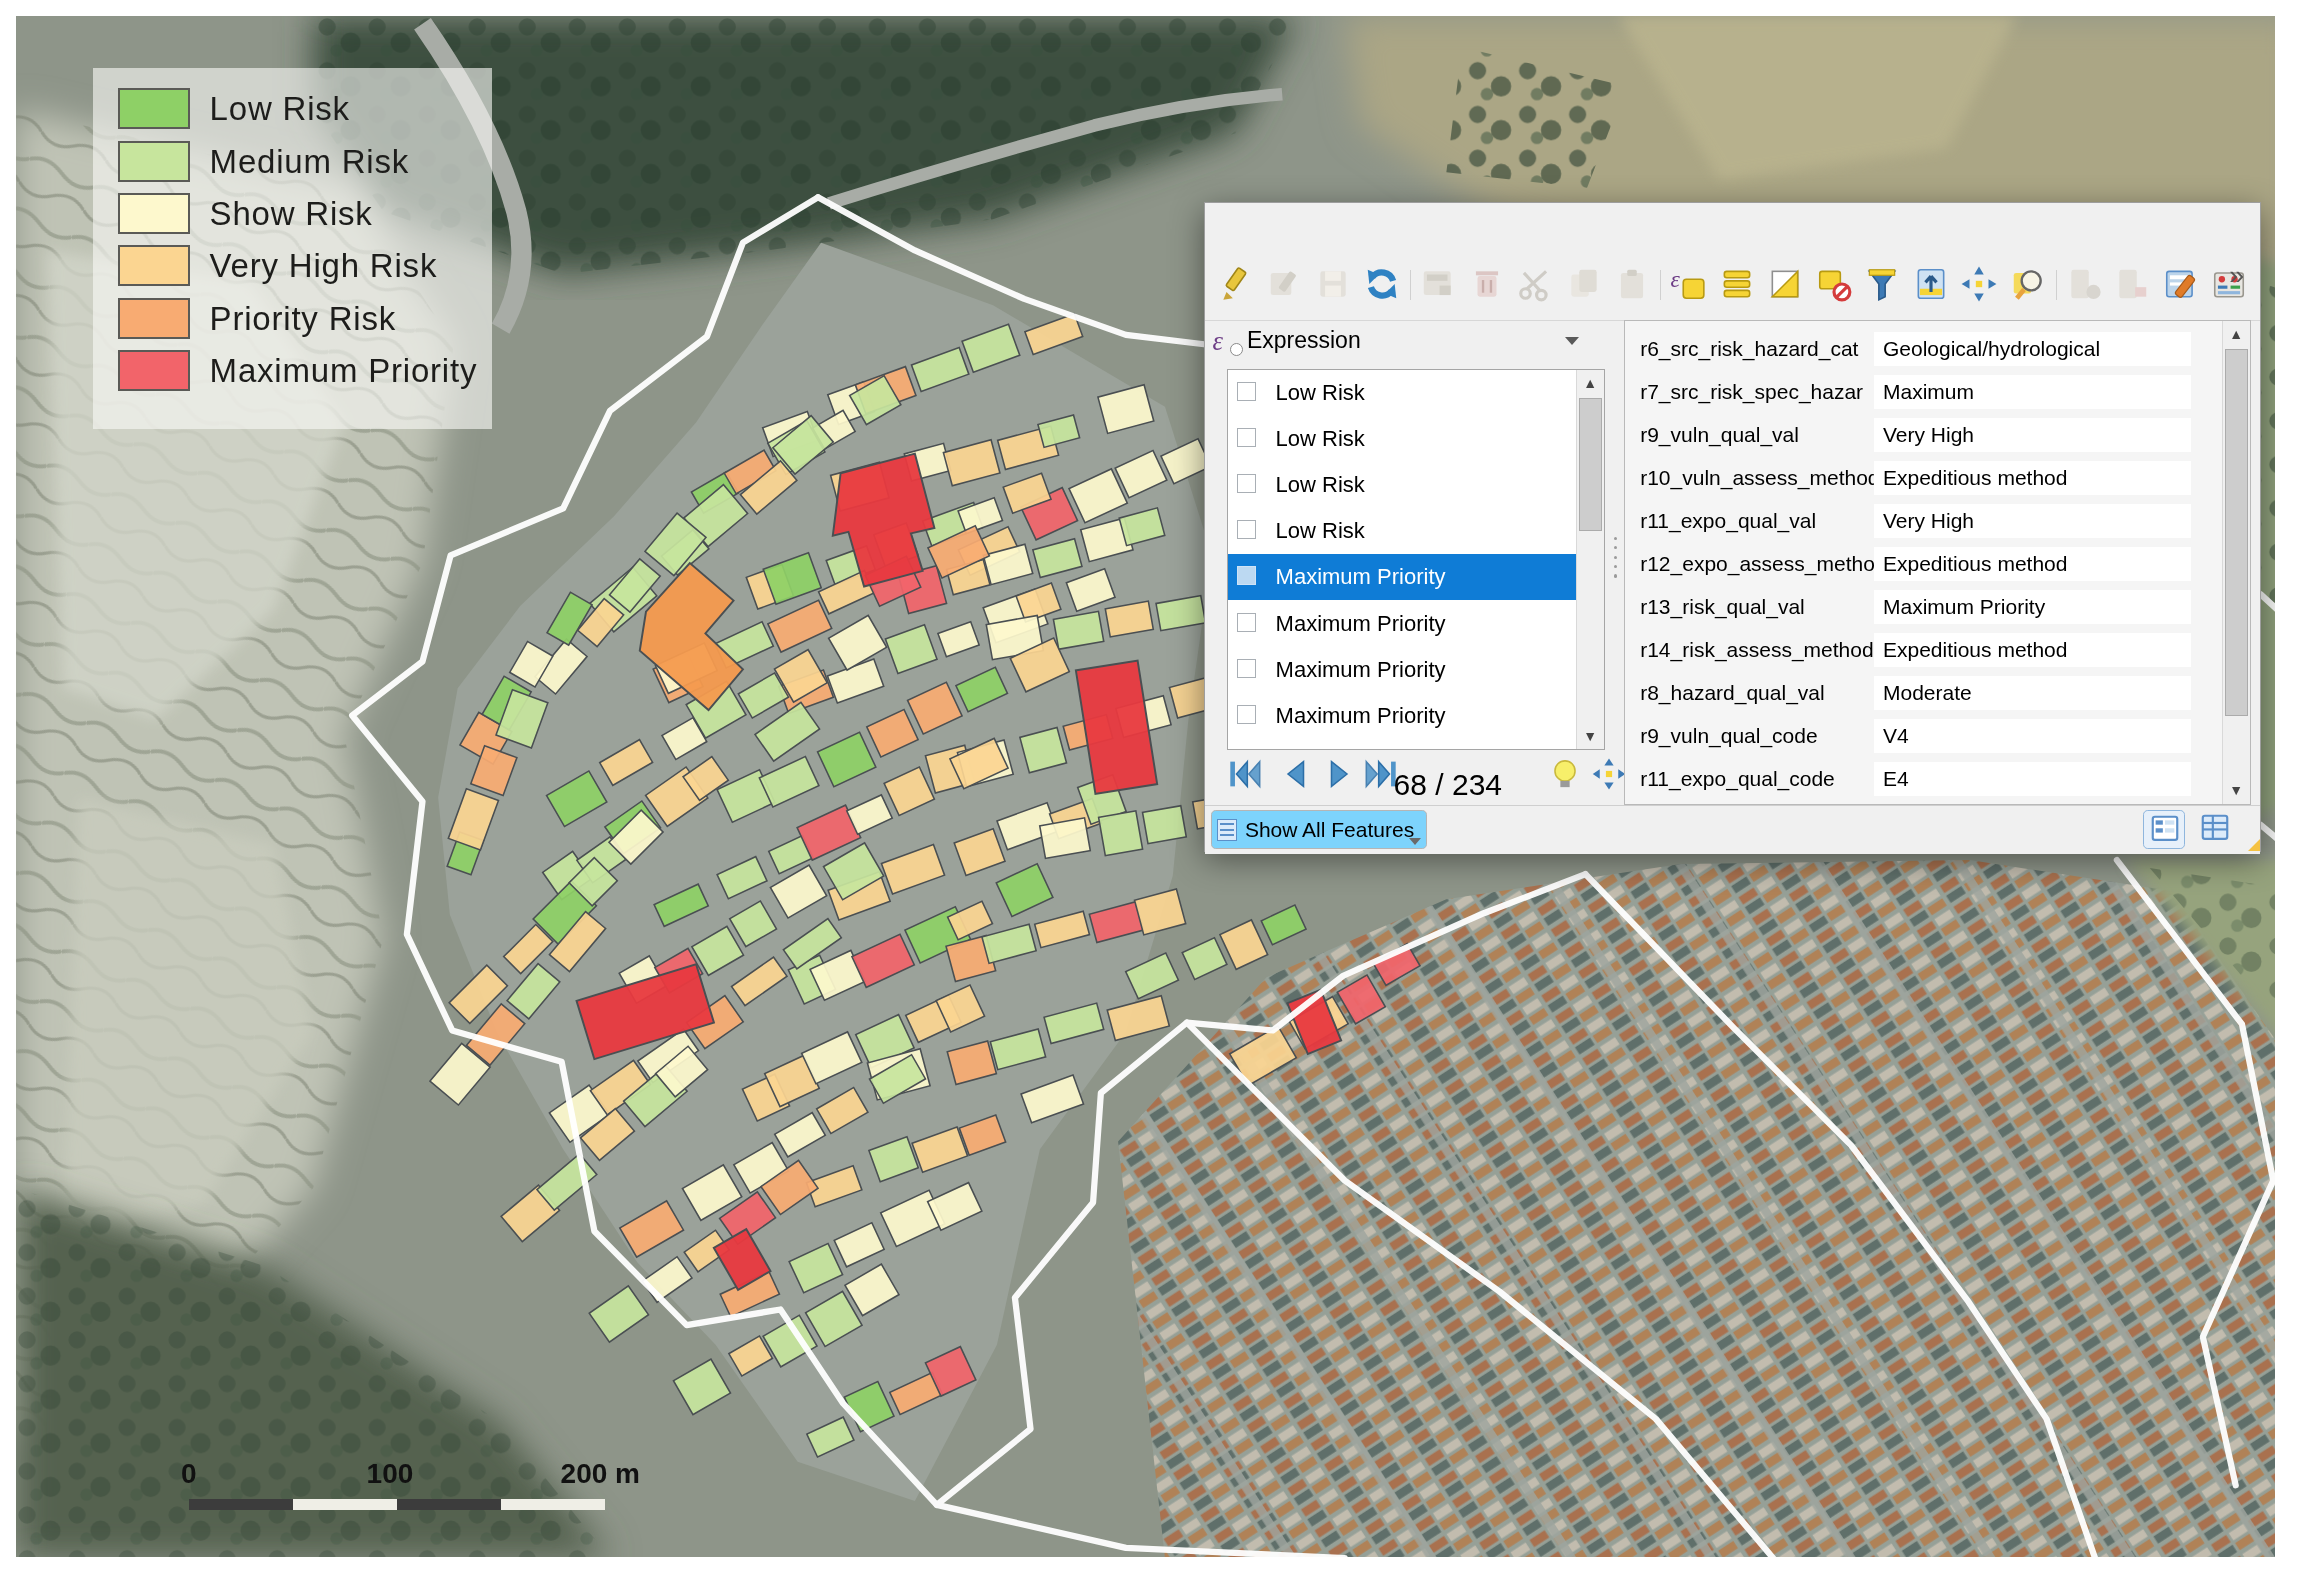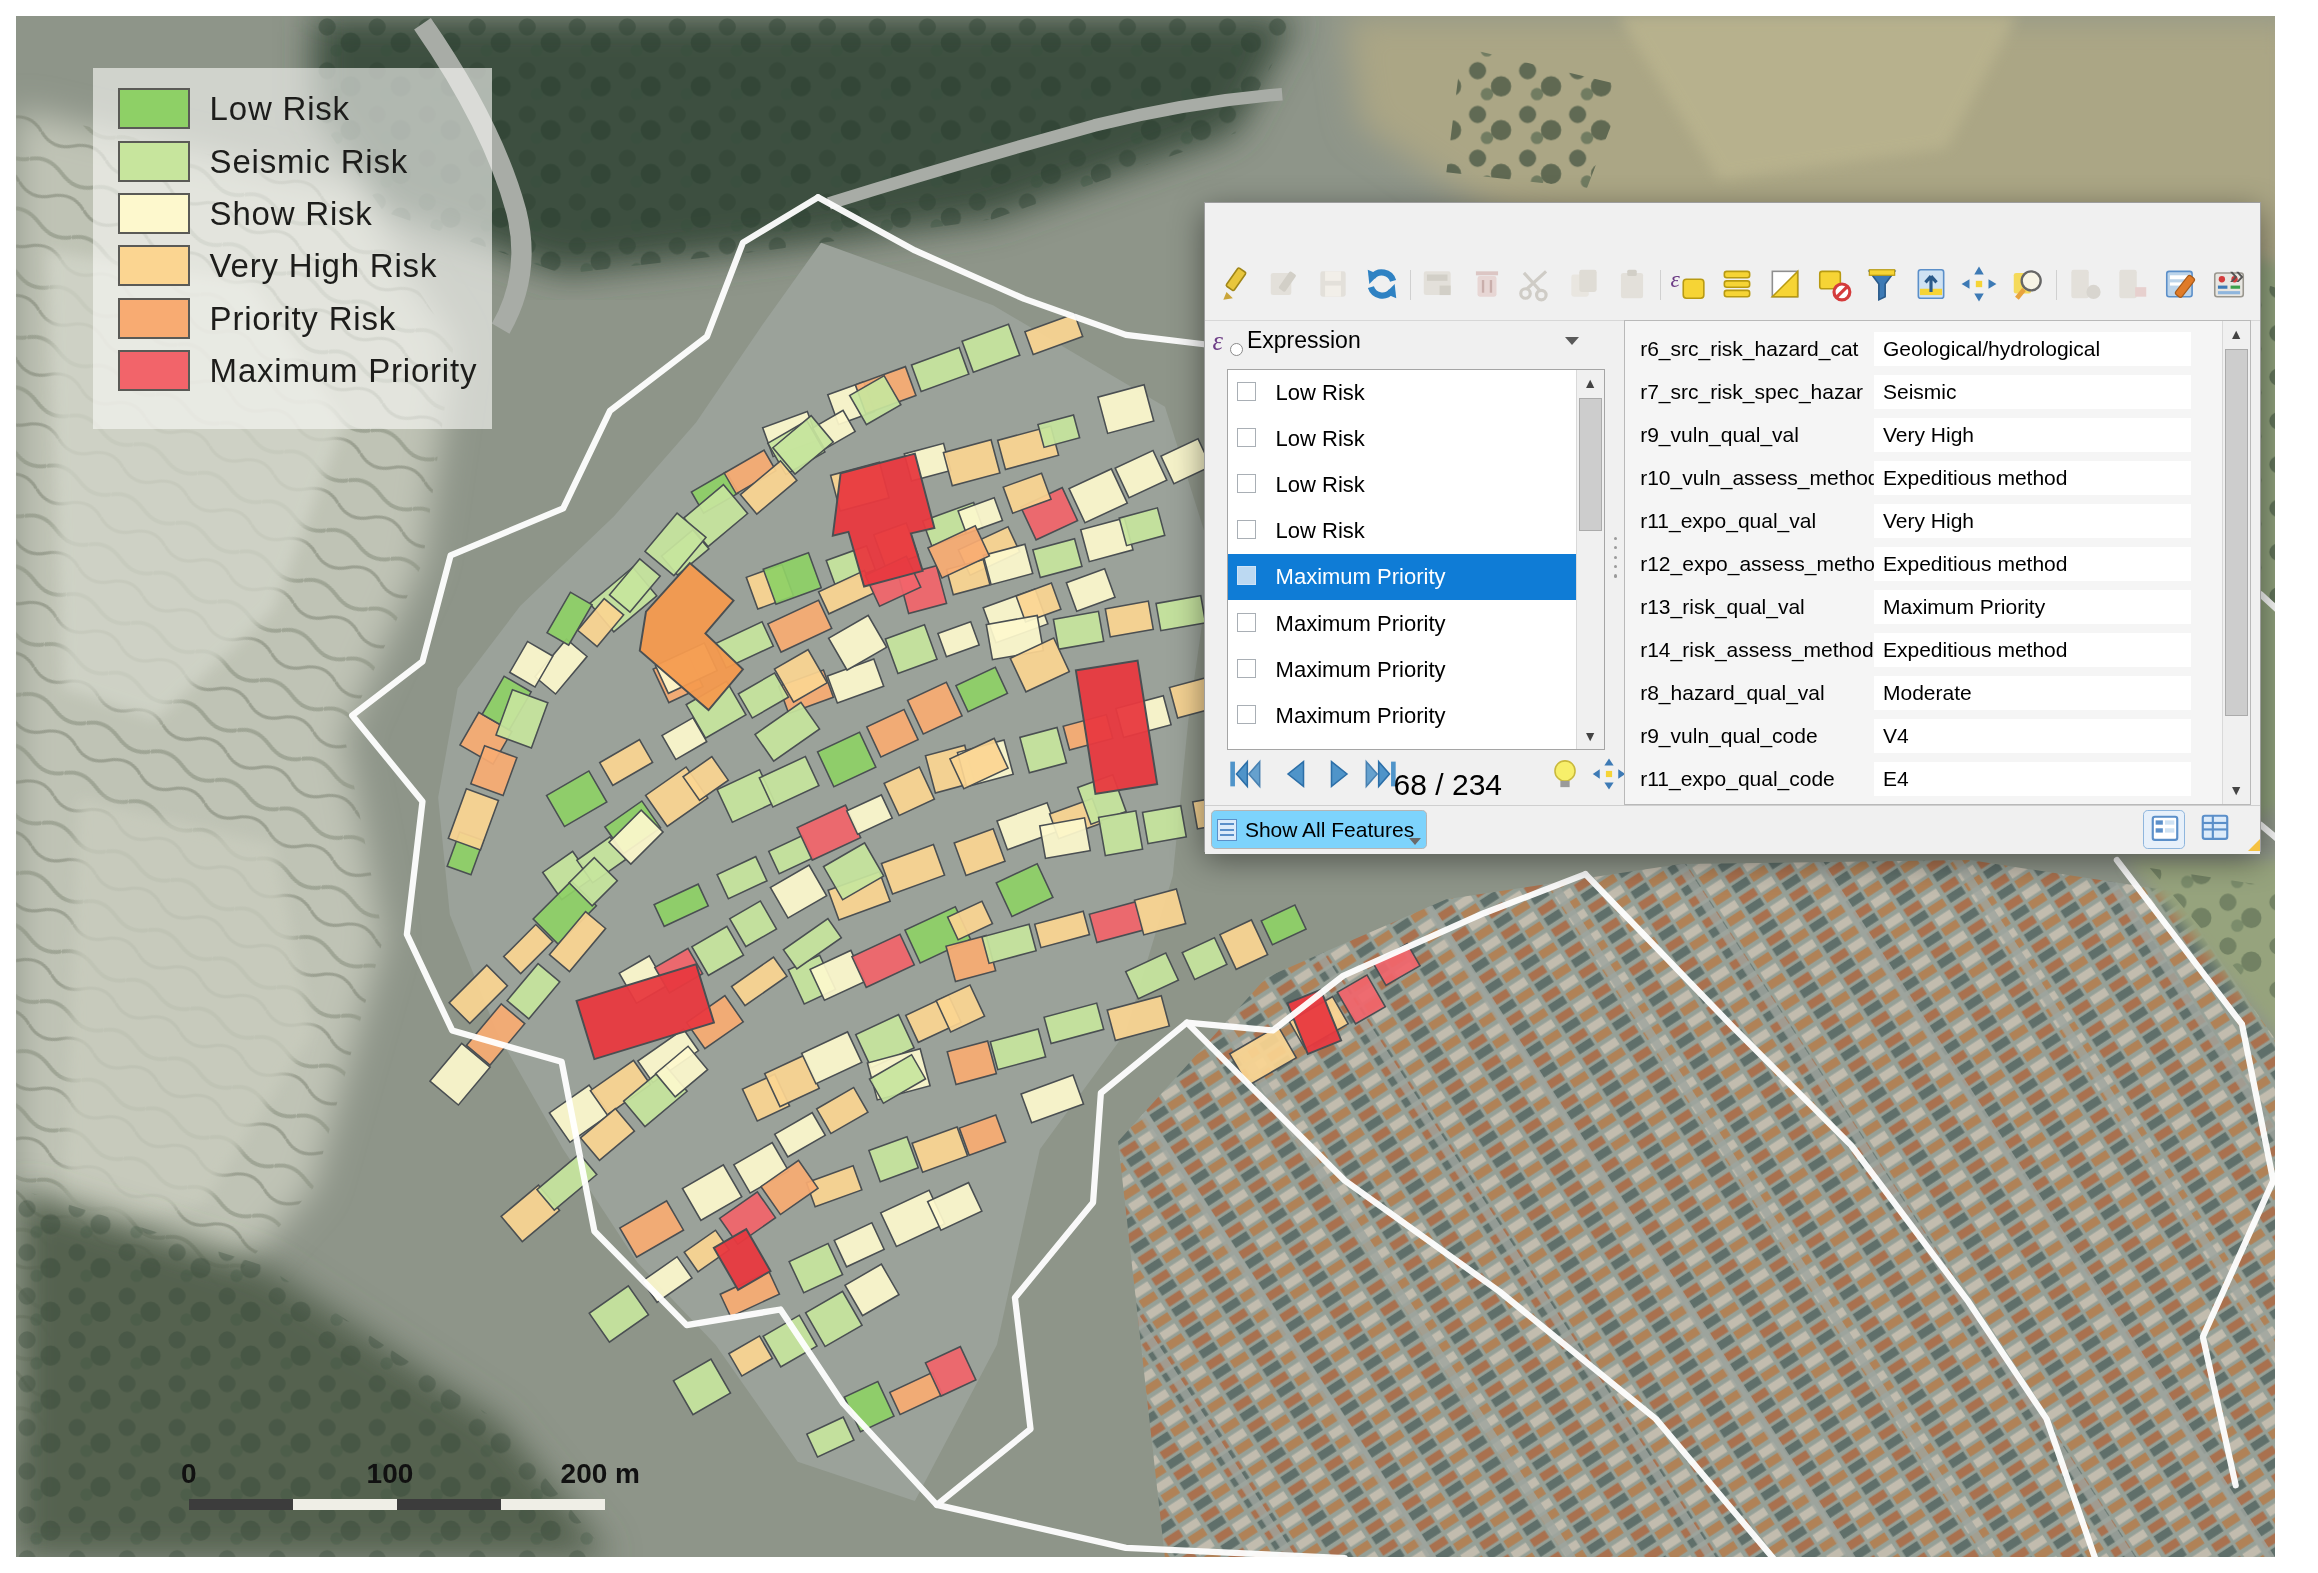--- a/index.html
+++ b/index.html
@@ -356,21 +356,21 @@
     </g>
   </svg>
 
   <div class="legend">
     <div class="lrow" style="top:20.3px">
           <span class="sw" style="background: rgb(142, 208, 102);"></span>
           <span class="lt">Low Risk</span>
         </div>
     <div class="lrow" style="top:73px">
           <span class="sw" style="background: rgb(199, 229, 157);"></span>
-          <span class="lt">Seismic Risk</span>
+          <span class="lt">Medium Risk</span>
         </div>
     <div class="lrow" style="top:125px">
           <span class="sw" style="background: rgb(253, 248, 205);"></span>
           <span class="lt">Show Risk</span>
         </div>
     <div class="lrow" style="top:177px">
           <span class="sw" style="background: rgb(251, 213, 145);"></span>
           <span class="lt">Very High Risk</span>
         </div>
     <div class="lrow" style="top:230px">
@@ -600,21 +600,21 @@
           <i></i>
         </div>
 
     <div class="formpanel">
       <div class="frow" style="top:11px">
             <span class="flabel">r6_src_risk_hazard_cat</span>
             <span class="fval">Geological/hydrological</span>
           </div>
       <div class="frow" style="top:54px">
             <span class="flabel">r7_src_risk_spec_hazar</span>
-            <span class="fval">Seismic</span>
+            <span class="fval">Maximum</span>
           </div>
       <div class="frow" style="top:97px">
             <span class="flabel">r9_vuln_qual_val</span>
             <span class="fval">Very High</span>
           </div>
       <div class="frow" style="top:140px">
             <span class="flabel">r10_vuln_assess_method</span>
             <span class="fval">Expeditious method</span>
           </div>
       <div class="frow" style="top:183px">

